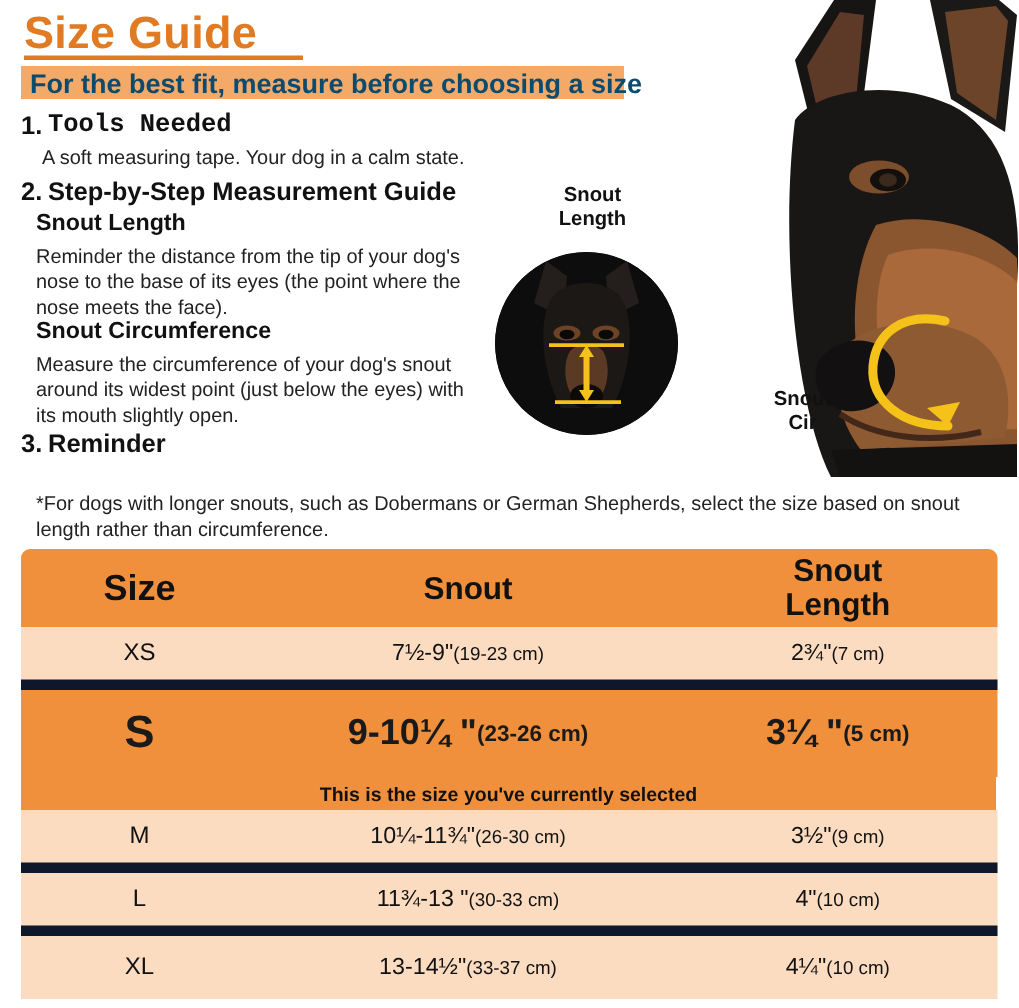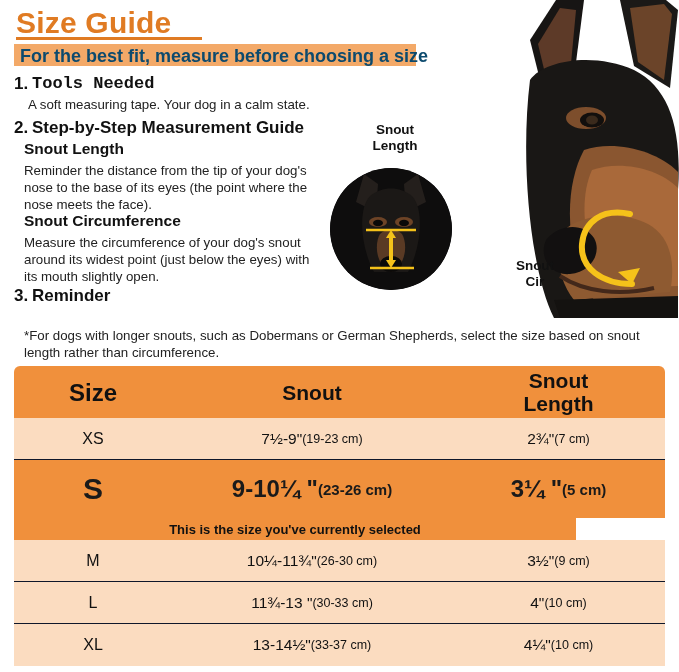--- a/index.html
+++ b/index.html
@@ -160,21 +160,21 @@
     font-size: 21px;
     font-weight: bold;
     color: #111;
     line-height: 23px;
   }
   .header-row .c1 { font-size: 24px; }
 
   .data-row {
     height: 42px;
     background: #FBDCC0;
-    border-bottom: 1px solid #0f172a;
+    border-bottom: 7px solid #0f172a;
   }
   .data-row .cell {
     font-size: 15.5px;
     color: #111;
   }
   .data-row .c1 { font-size: 16px; }
   .unit {
     font-size: 12.5px;
   }
 
@@ -196,21 +196,21 @@
 
   .selected-note {
     height: 22px;
     background: #F0903C;
     display: flex;
     align-items: center;
     justify-content: center;
     font-size: 13px;
     font-weight: bold;
     color: #111;
-    width: 562px;
+    width: 650px;
     box-sizing: border-box;
   }
 
   .last-row { border-bottom: none; }
 </style>
 </head>
 <body>
 
 <div class="top">
 

